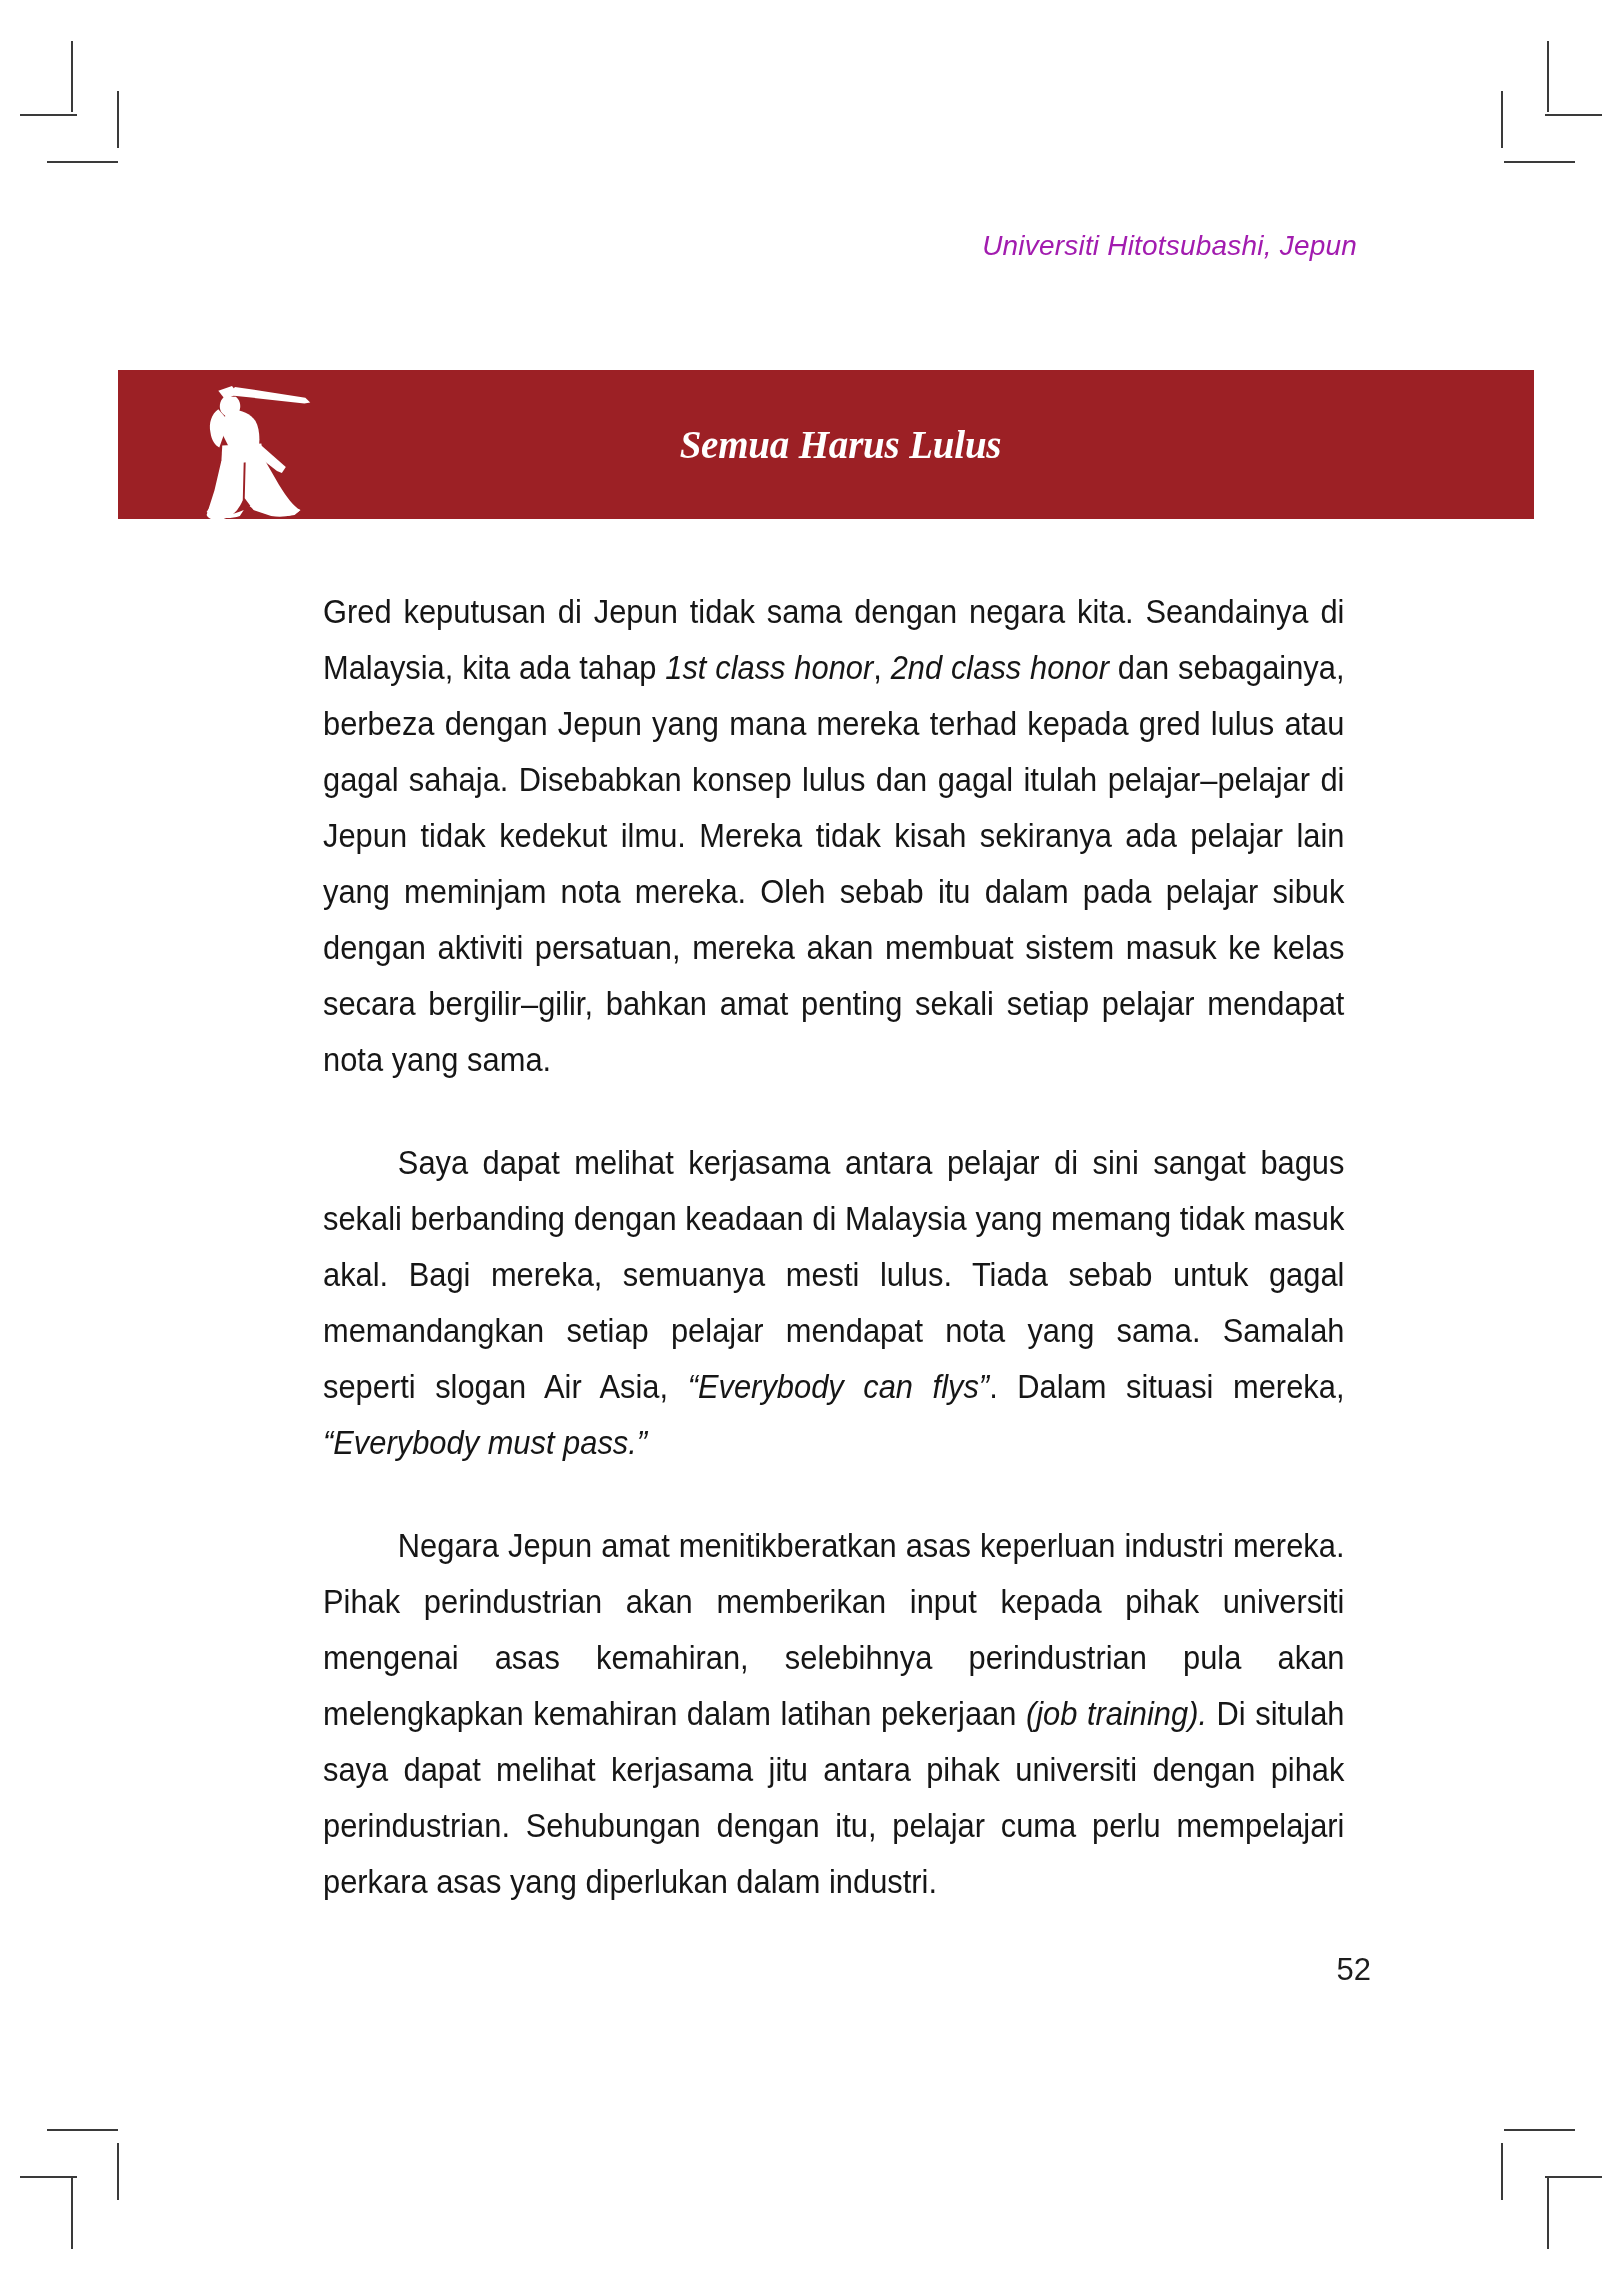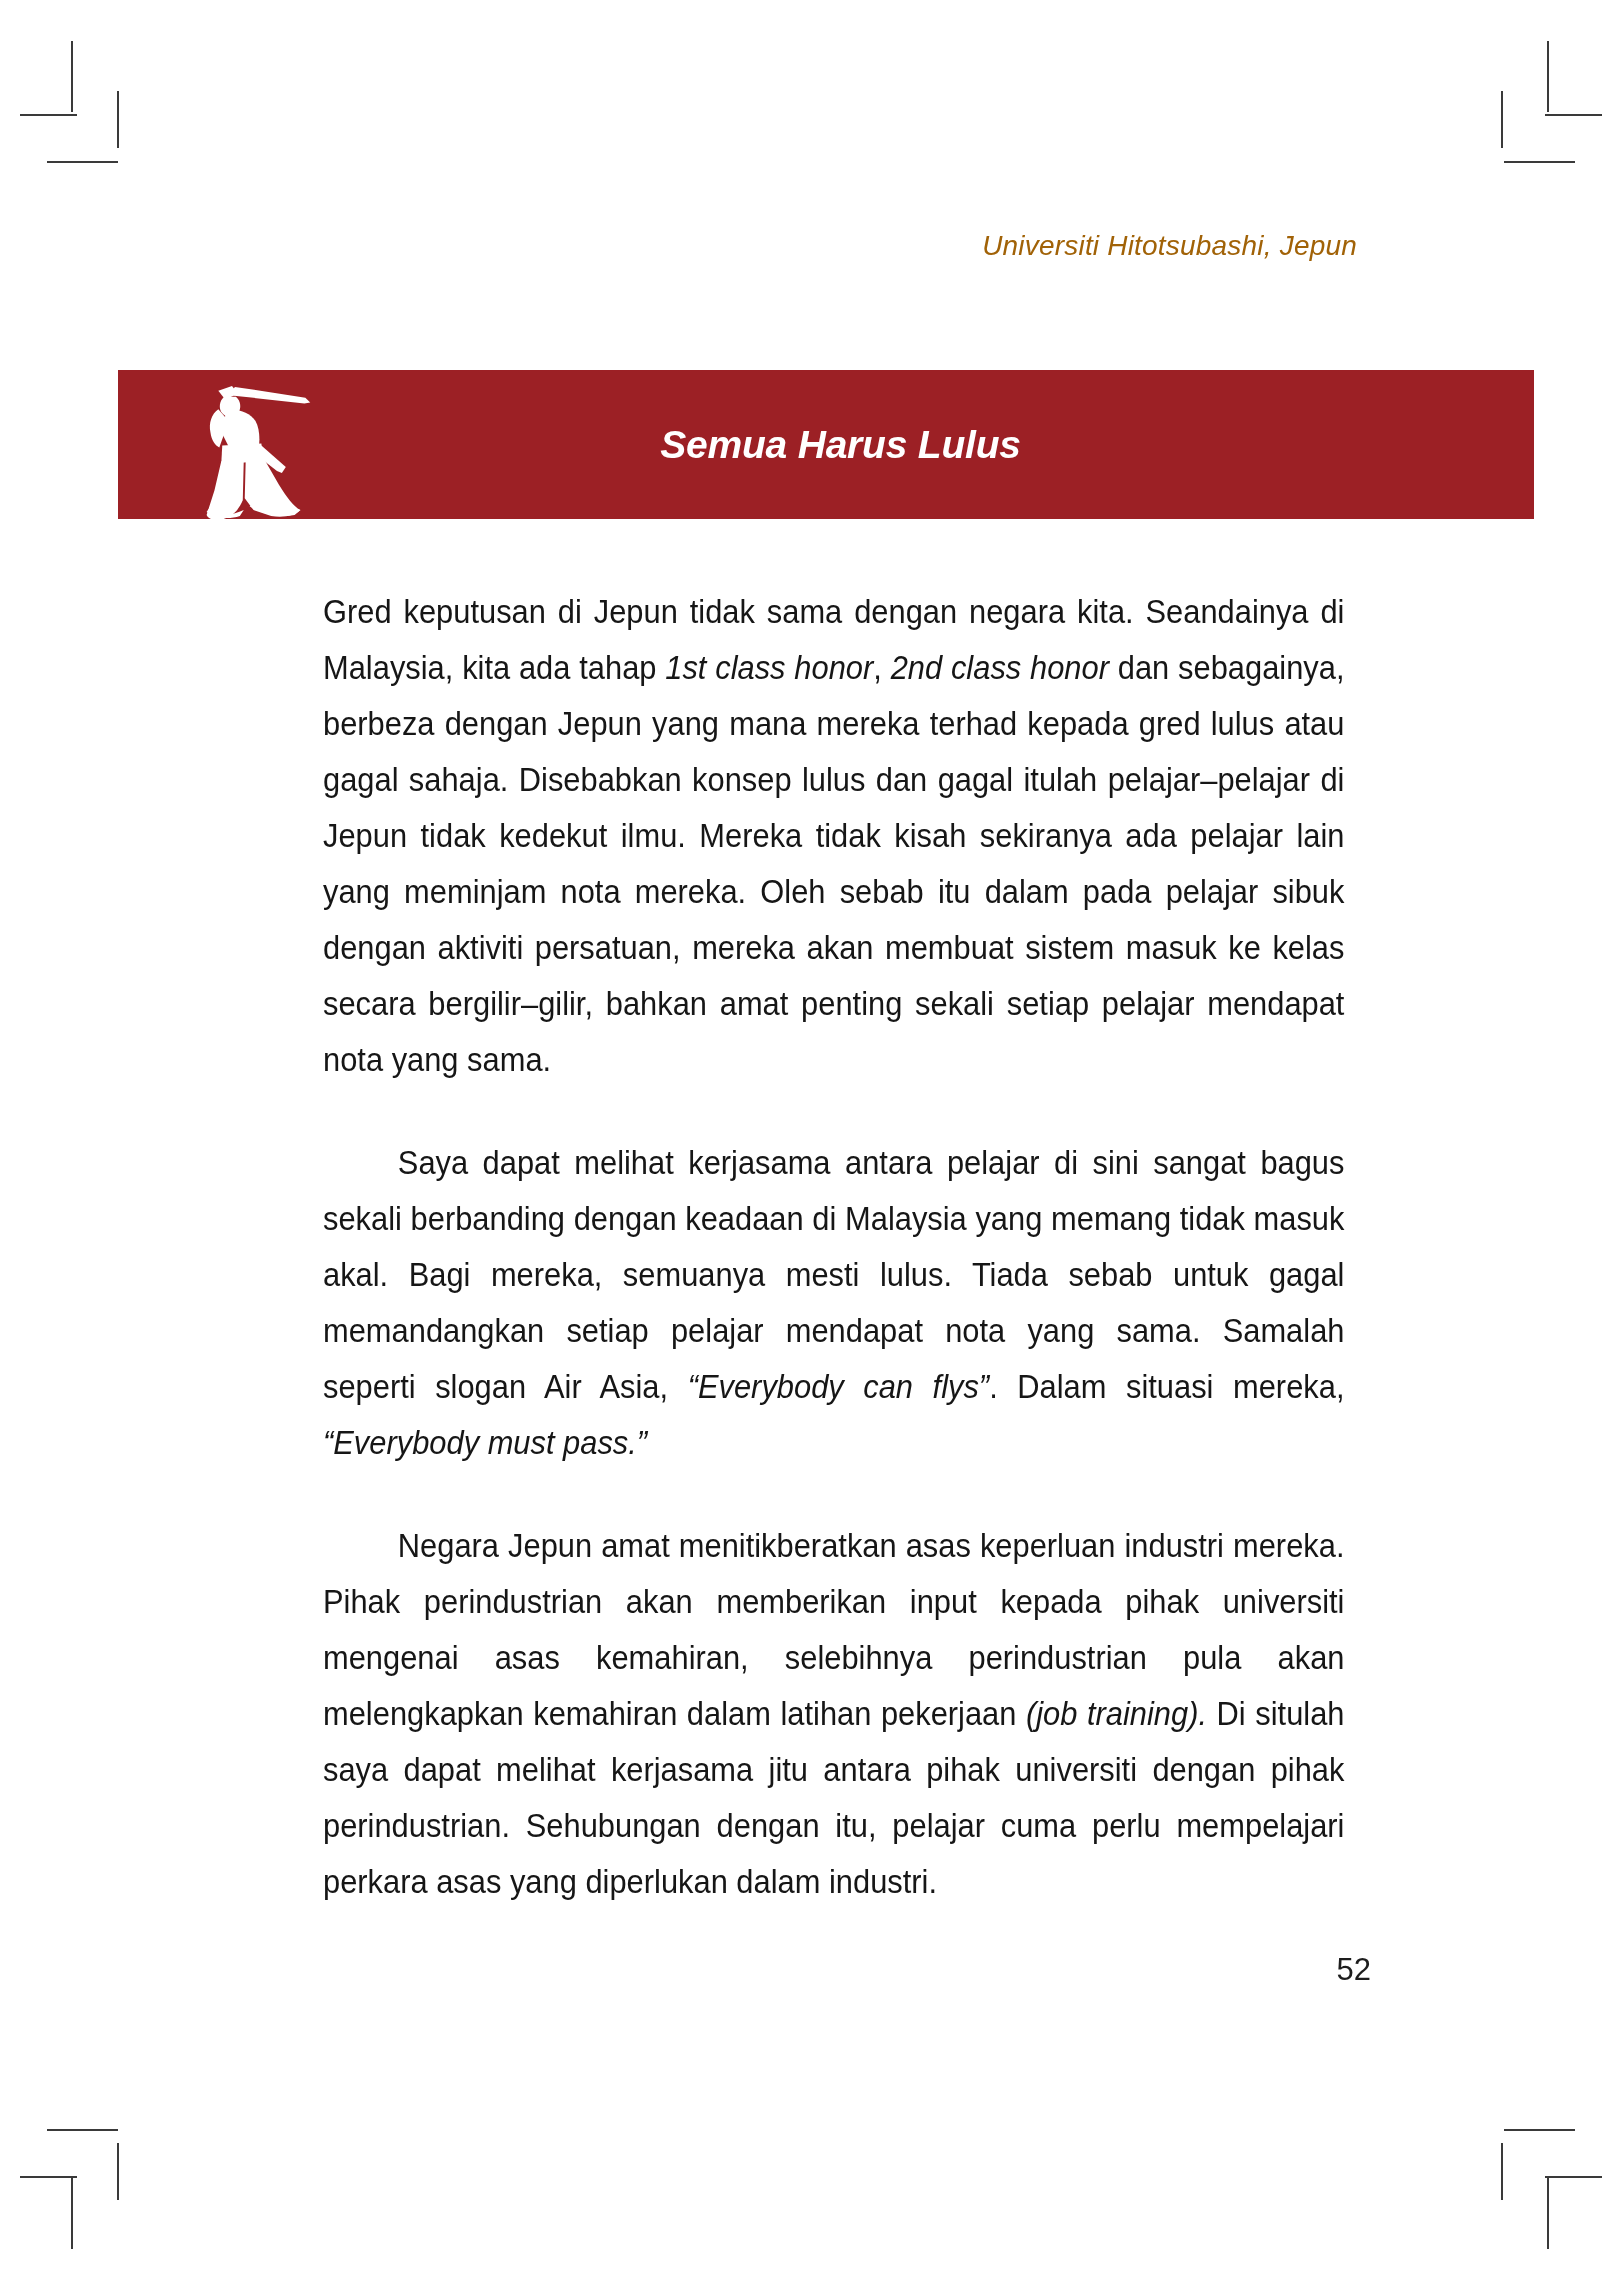--- a/index.html
+++ b/index.html
@@ -53,21 +53,21 @@
   .running-header {
     position: absolute;
     left: 0;
     top: 230px;
     width: 1357px;
     text-align: right;
     font-family: "Liberation Sans", sans-serif;
     font-style: italic;
     font-size: 28px;
     letter-spacing: 0.2px;
-    color: #a16207;
+    color: #a21caf;
   }
 
   
   .title-bar {
     position: absolute;
     left: 118px;
     top: 370px;
     width: 1416px;
     height: 149px;
     background: #9c2025;
@@ -83,21 +83,21 @@
 
   .title-bar-text {
     position: absolute;
     left: 118px;
     top: 370px;
     width: 1416px;
     height: 149px;
     display: flex;
     align-items: center;
     justify-content: center;
-    font-family: Liberation Sans, sans-serif;
+    font-family: Liberation Serif, serif;
     font-weight: bold;
     font-style: italic;
     font-size: 39px;
     color: #ffffff;
     letter-spacing: -0.2px;
     padding-left: 29px;
     box-sizing: border-box;
   }
 
   

